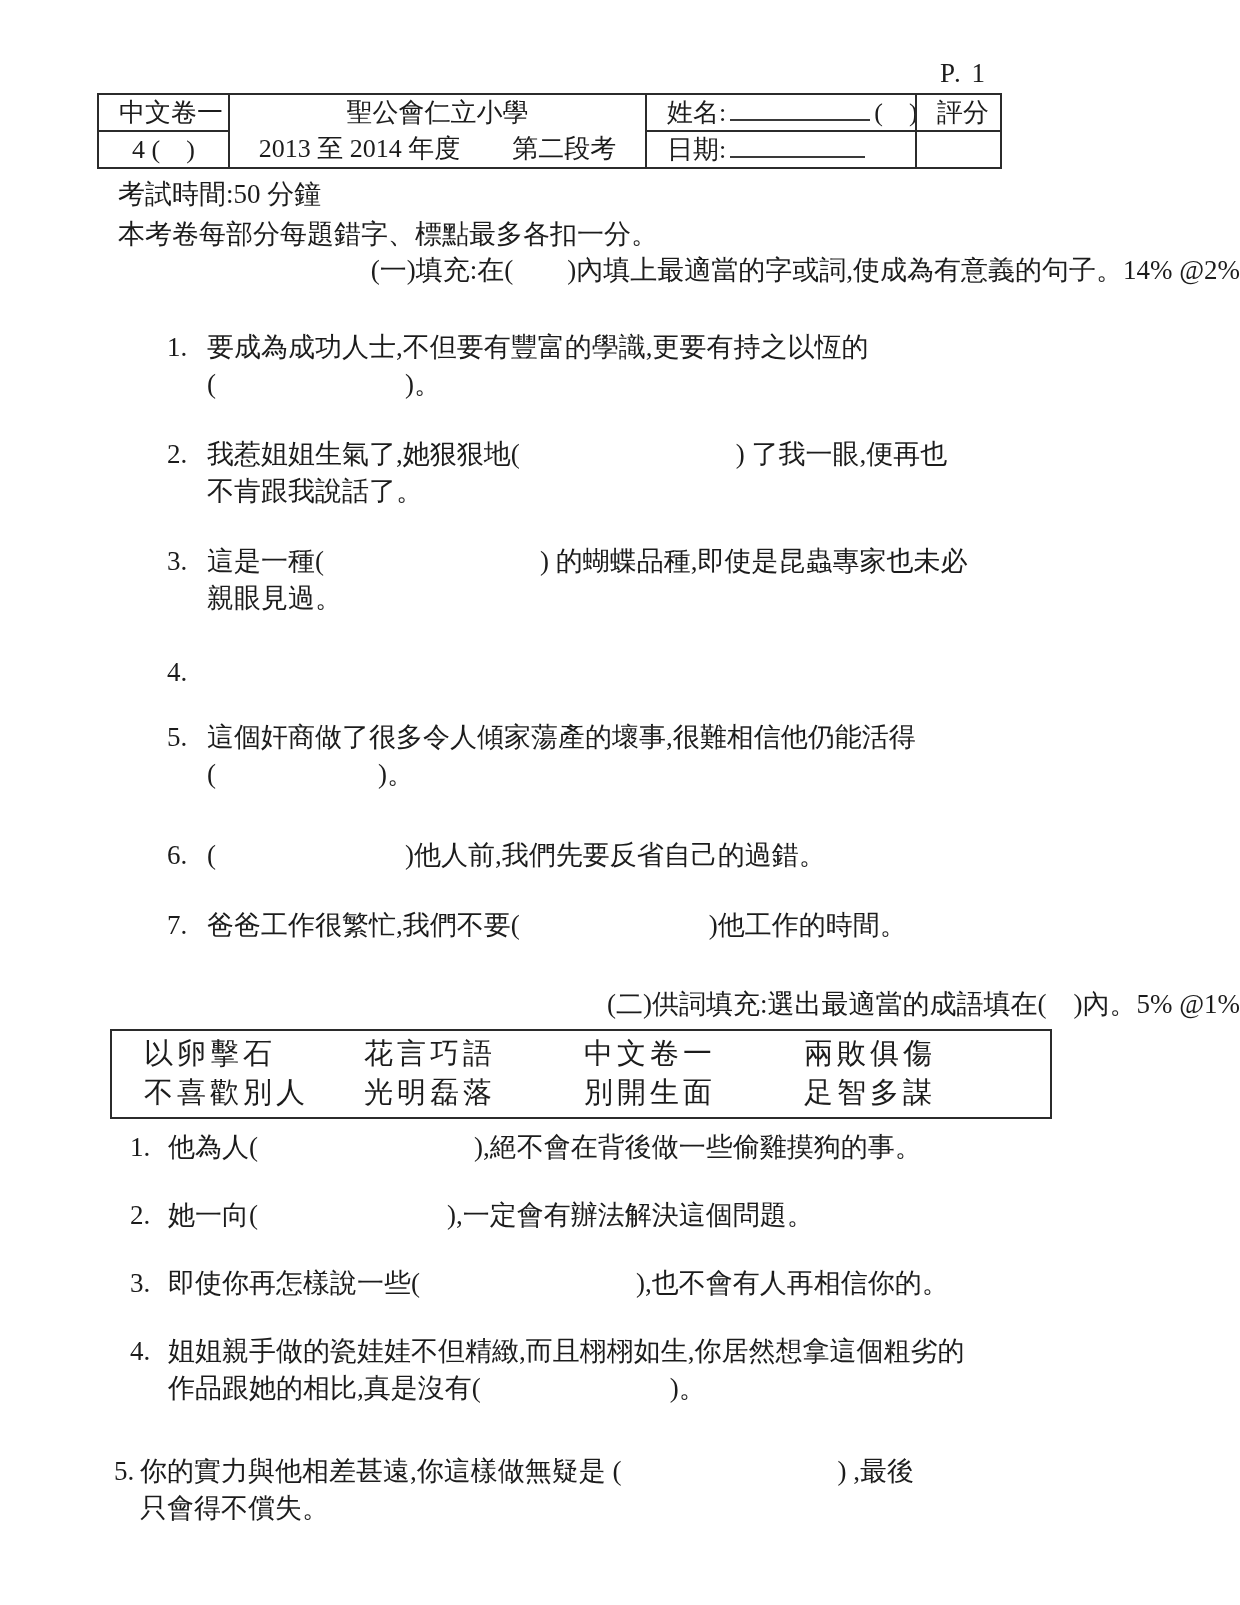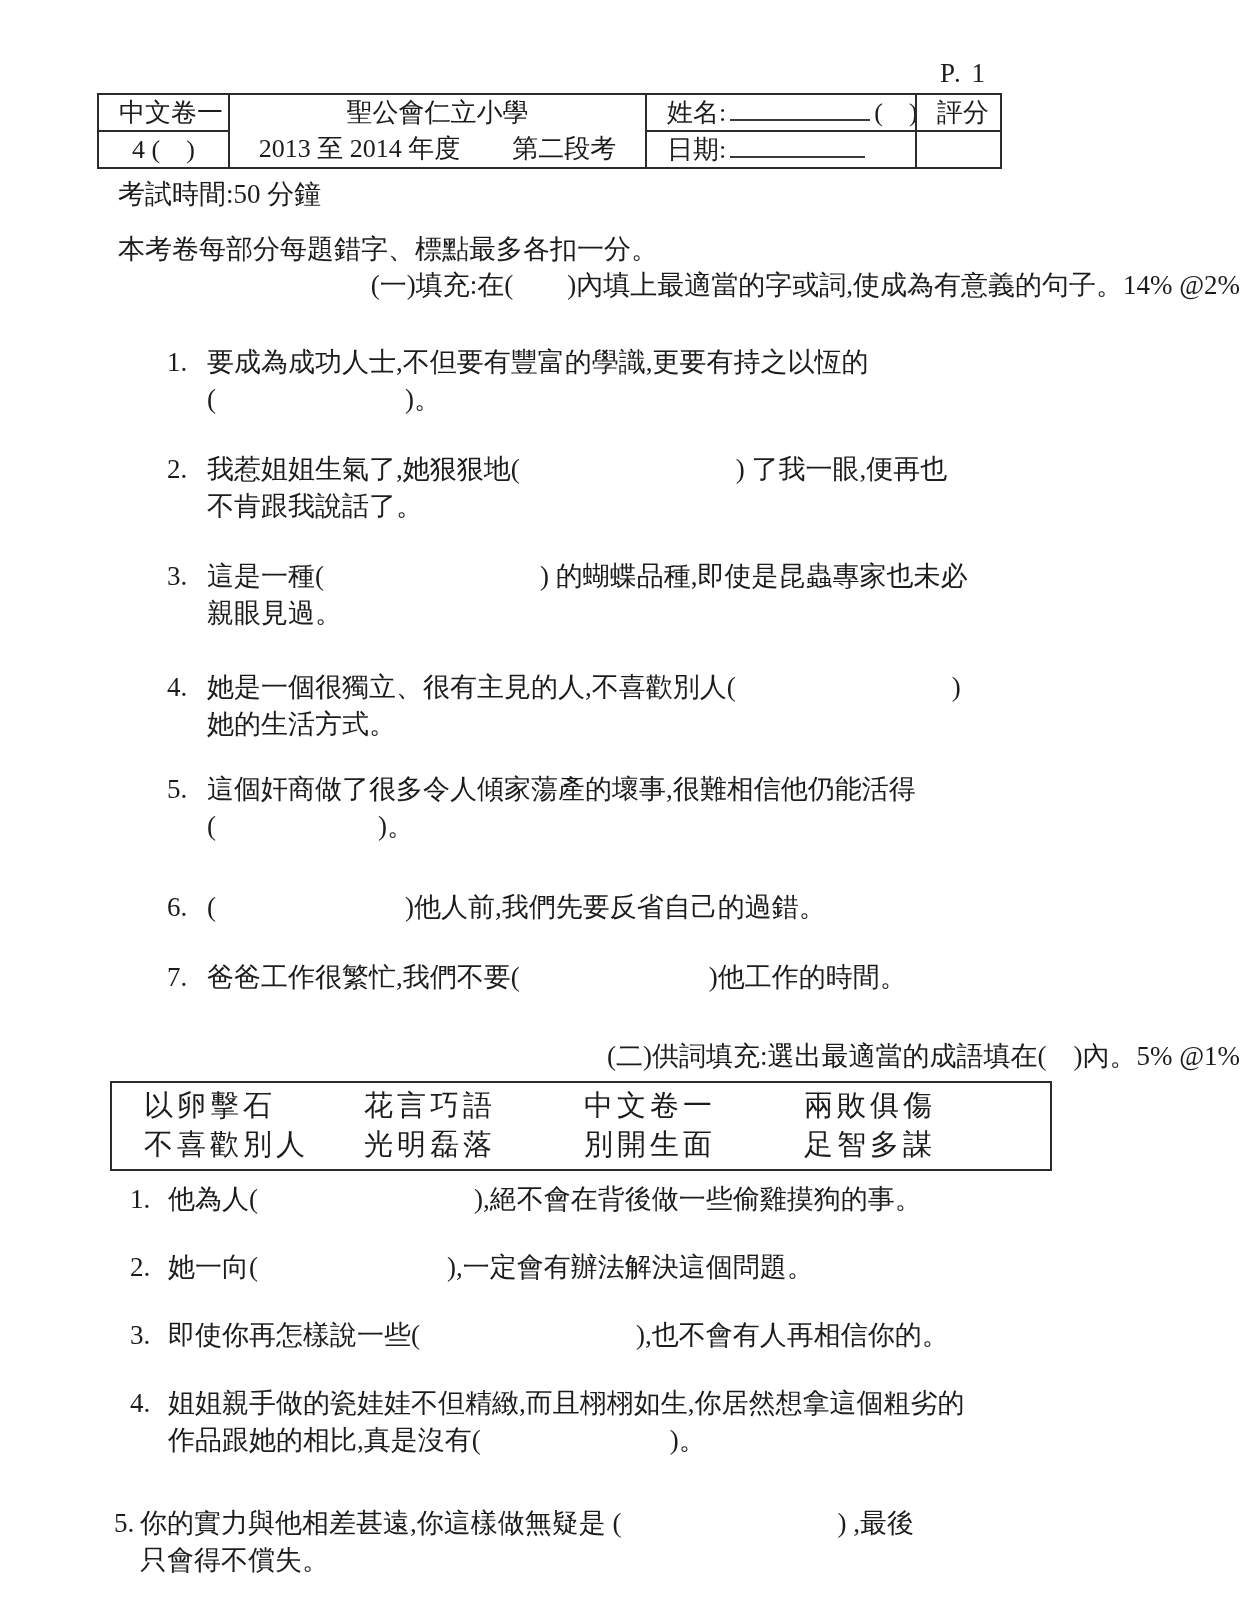--- a/index.html
+++ b/index.html
@@ -41,21 +41,21 @@
   .uline {
     display: inline-block;
     border-bottom: 2px solid #3a3a3a;
     height: 22px;
     vertical-align: baseline;
     margin: 0 4px;
   }
   .u140 { width: 140px; }
   .u135 { width: 135px; }
   
-  .meta  { margin-left: 118px; font-size: 27px; line-height: 33px; margin-top: 22px; white-space: nowrap; }
+  .meta  { margin-left: 118px; font-size: 27px; line-height: 33px; margin-top: 7px; white-space: nowrap; }
   .meta.first { margin-top: 9px; }
   .sec-title { margin-left: 112px; font-size: 27px; line-height: 33px; margin-top: 3px; white-space: nowrap; text-align: right; }
   
   .qlist1 { margin-top: 42px; }
   .q {
     display: flex;
     margin-left: 167px;
     margin-bottom: 33px;
     font-size: 27px;
     line-height: 37px;
@@ -151,24 +151,20 @@
     </div>
     <div class="q gap-md">
       <div class="qnum">3.</div>
       <div class="qbody">
         <div>這是一種(　　　　　　　　) 的蝴蝶品種,即使是昆蟲專家也未必</div>
         <div>親眼見過。</div>
       </div>
     </div>
     <div class="q gap-sm">
       <div class="qnum">4.</div>
-      <div class="qbody">
-        <div>她是一個很獨立、很有主見的人,不喜歡別人(　　　　　　　　)</div>
-        <div>她的生活方式。</div>
-      </div>
     </div>
     <div class="q gap-lg">
       <div class="qnum">5.</div>
       <div class="qbody">
         <div>這個奸商做了很多令人傾家蕩產的壞事,很難相信他仍能活得</div>
         <div>(　　　　　　)。</div>
       </div>
     </div>
     <div class="q">
       <div class="qnum">6.</div>

